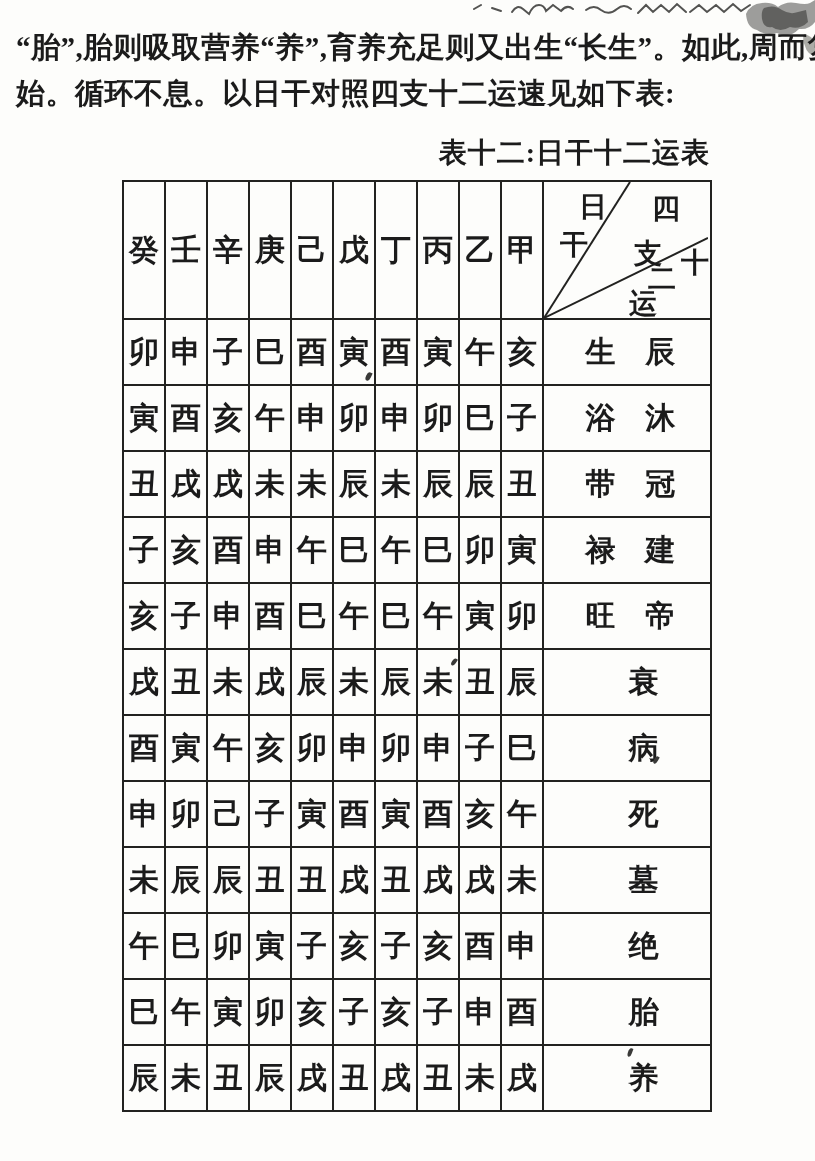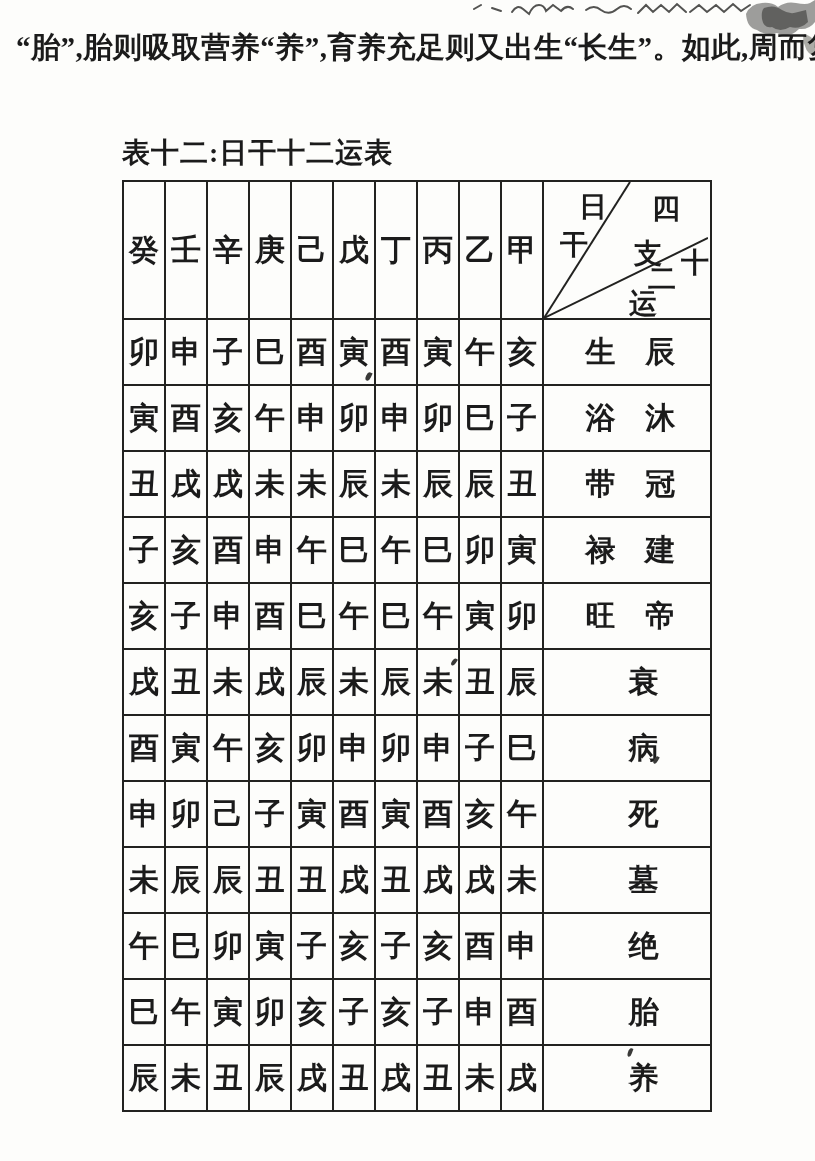--- a/index.html
+++ b/index.html
@@ -10,21 +10,21 @@
     color:#1b1b1b;
   }
   .intro-line{
     position:absolute;left:16px;margin:0;font-size:29px;line-height:34px;
     white-space:nowrap;letter-spacing:0.5px;font-weight:600;
   }
   #intro1{top:30px;}
   #intro2{top:76px;}
   .tbl-title{
     position:absolute;left:122px;top:134px;width:588px;margin:0;
-    text-align:left;font-size:28px;font-weight:bold;letter-spacing:1px;
+    text-align:right;font-size:28px;font-weight:bold;letter-spacing:1px;
   }
   table.stage{
     position:absolute;left:122px;top:180px;width:588px;
     border-collapse:collapse;table-layout:fixed;
   }
   table.stage td{
     border:2px solid #222220;text-align:center;vertical-align:middle;
     font-size:30px;font-weight:600;padding:0;position:relative;
   }
   tr.hdr{height:136px;}
@@ -60,20 +60,21 @@
     </g>
   </svg>
 
   <svg class="smudge" width="77" height="70" viewBox="0 0 77 70">
     <path d="M8,14 q4,-10 16,-11 q10,-1 16,4 q8,-6 18,-4 q10,2 14,0 l5,-3 l0,22 q-6,8 -16,7 q-10,10 -22,4 q-12,3 -20,-3 q-10,-2 -11,-16 z" fill="#8c8c89" opacity="0.85"></path>
     <path d="M26,8 q10,-4 18,2 q8,5 16,2 l8,-2 l2,12 q-8,8 -18,5 q-10,6 -18,0 q-8,2 -10,-8 q-1,-8 2,-11 z" fill="#4e4e4b" opacity="0.75"></path>
     <path d="M66,34 q8,2 11,8 l0,14 q-8,-2 -10,-10 q-3,-7 -1,-12 z" fill="#77776f" opacity="0.6"></path>
   </svg>
 
   <p class="intro-line" id="intro1">“胎”,胎则吸取营养“养”,育养充足则又出生“长生”。如此,周而复</p>
+  <p class="intro-line" id="intro2">始。循环不息。以日干对照四支十二运速见如下表:</p>
 
   <h2 class="tbl-title">表十二:日干十二运表</h2>
 
   <table class="stage" id="stage-table">
     <colgroup>
       <col style="width:42px">
         <col style="width:42px">
         <col style="width:42px">
       <col style="width:42px">
         <col style="width:42px">

